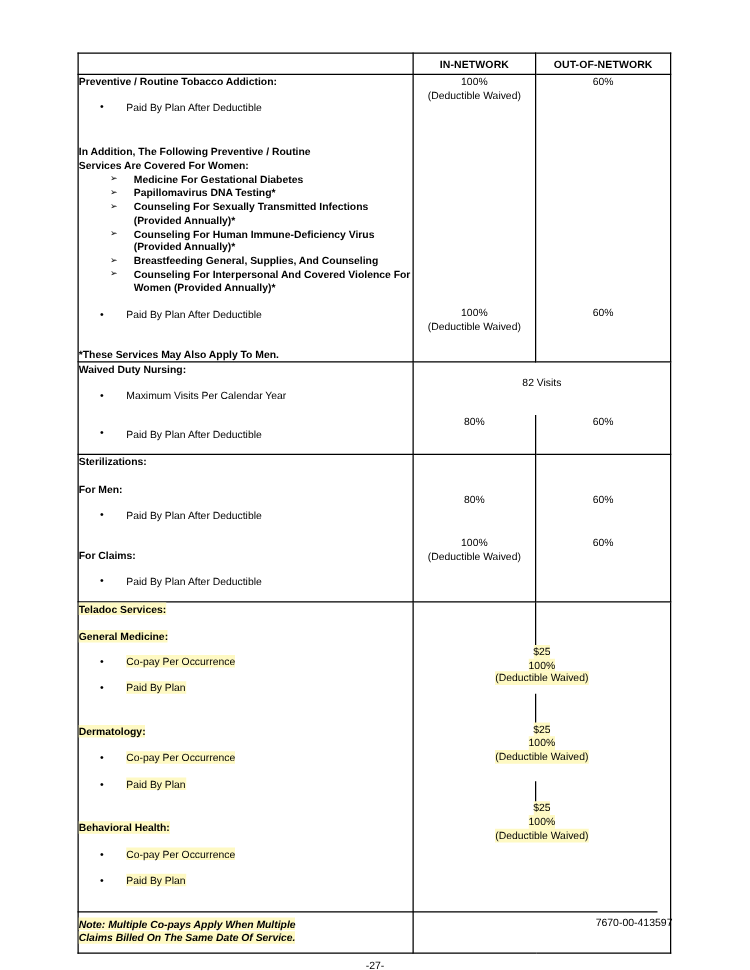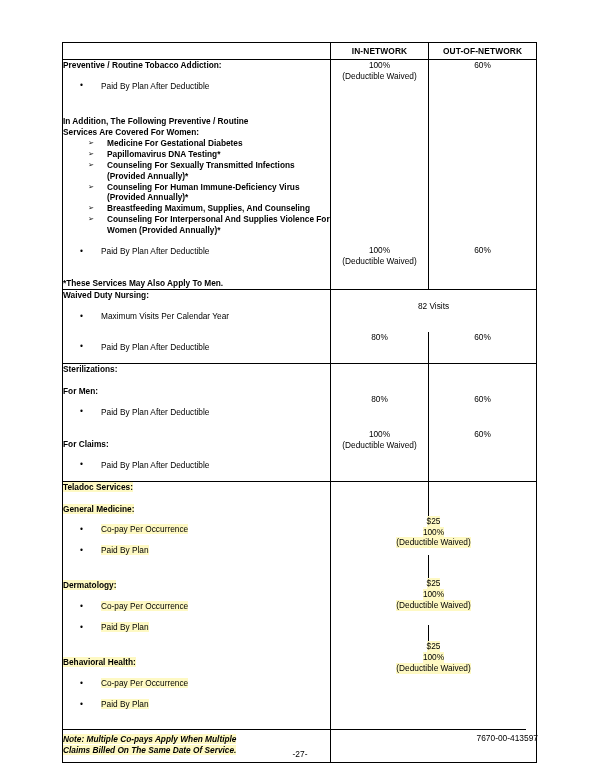--- a/index.html
+++ b/index.html
@@ -161,21 +161,21 @@
     position: absolute;
     left: 62px;
     top: 729px;
     width: 464px;
     height: 0;
     border-top: 1px solid #000;
   }
   .footer-page {
     position: absolute;
     left: 0;
-    top: 749px;
+    top: 767px;
     width: 600px;
     text-align: center;
     font-size: 8.4px;
   }
   .footer-code {
     position: absolute;
     right: 62px;
     top: 733px;
     font-size: 8.4px;
   }
@@ -206,22 +206,22 @@
             <li>Paid By Plan After Deductible</li>
           </ul>
           <div class="spacer-lg"></div>
           <p class="sect-title">In Addition, The Following Preventive / Routine</p>
           <p class="sect-title">Services Are Covered For Women:</p>
           <ul class="alist">
             <li>Medicine For Gestational Diabetes</li>
             <li>Papillomavirus DNA Testing*</li>
             <li>Counseling For Sexually Transmitted Infections (Provided Annually)*</li>
             <li>Counseling For Human Immune-Deficiency Virus (Provided Annually)*</li>
-            <li>Breastfeeding Maximum, Supplies, And Counseling</li>
-            <li>Counseling For Interpersonal And Supplies Violence For Women (Provided Annually)*</li>
+            <li>Breastfeeding General, Supplies, And Counseling</li>
+            <li>Counseling For Interpersonal And Covered Violence For Women (Provided Annually)*</li>
           </ul>
           <ul class="blist">
             <li>Paid By Plan After Deductible</li>
           </ul>
           <div class="spacer-md"></div>
           <p class="footnote">*These Services May Also Apply To Men.</p>
         </td>
 
         <td class="val-cell">
           <span class="v-line">100%</span>

